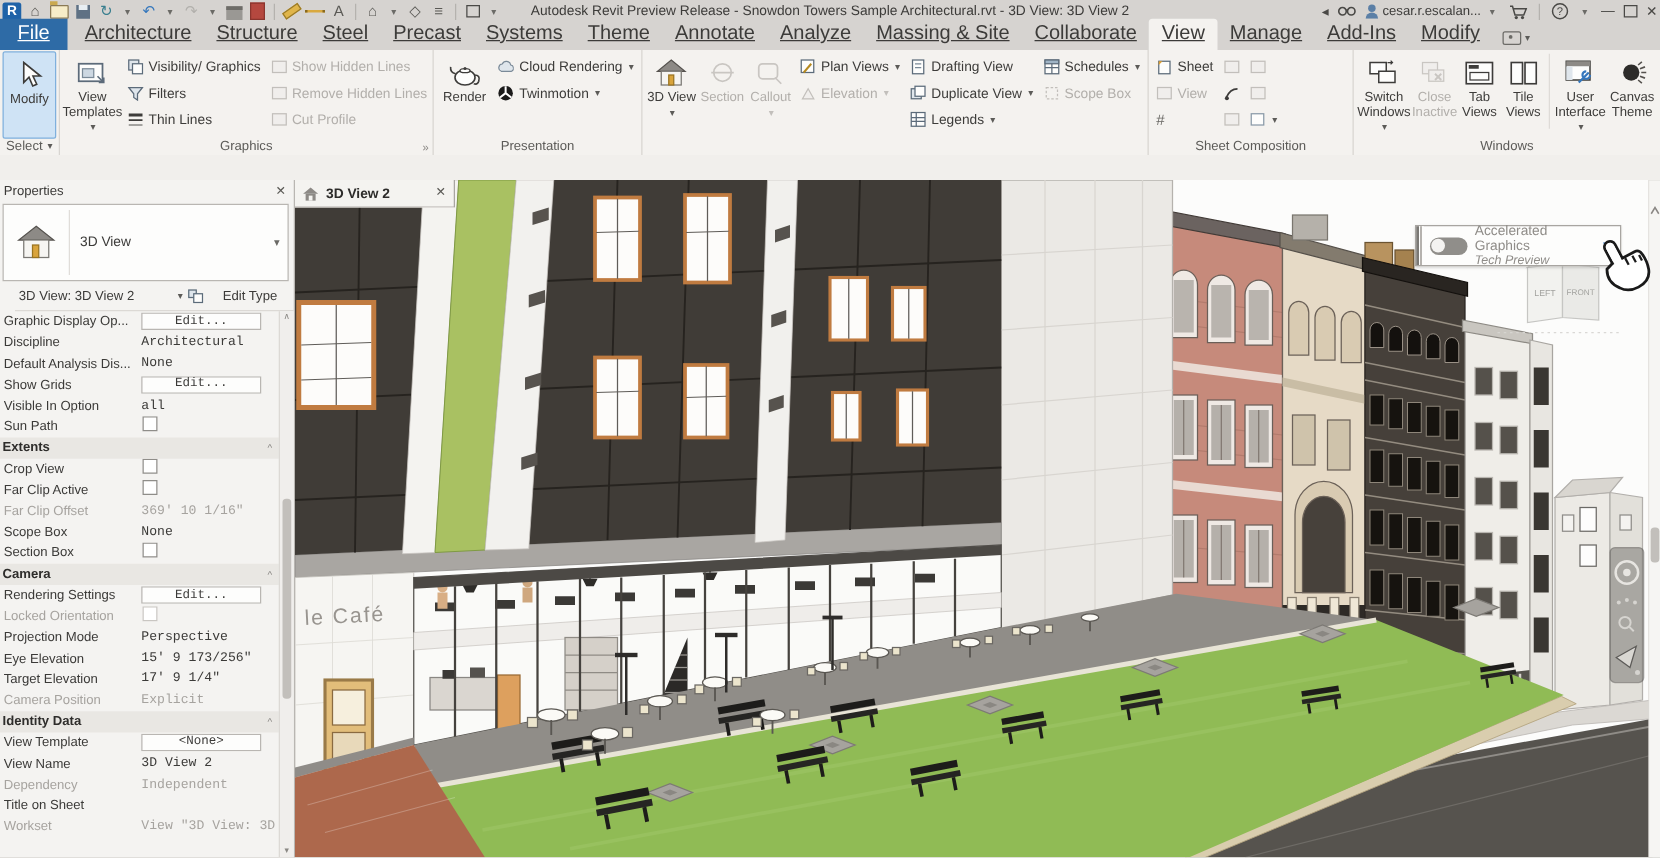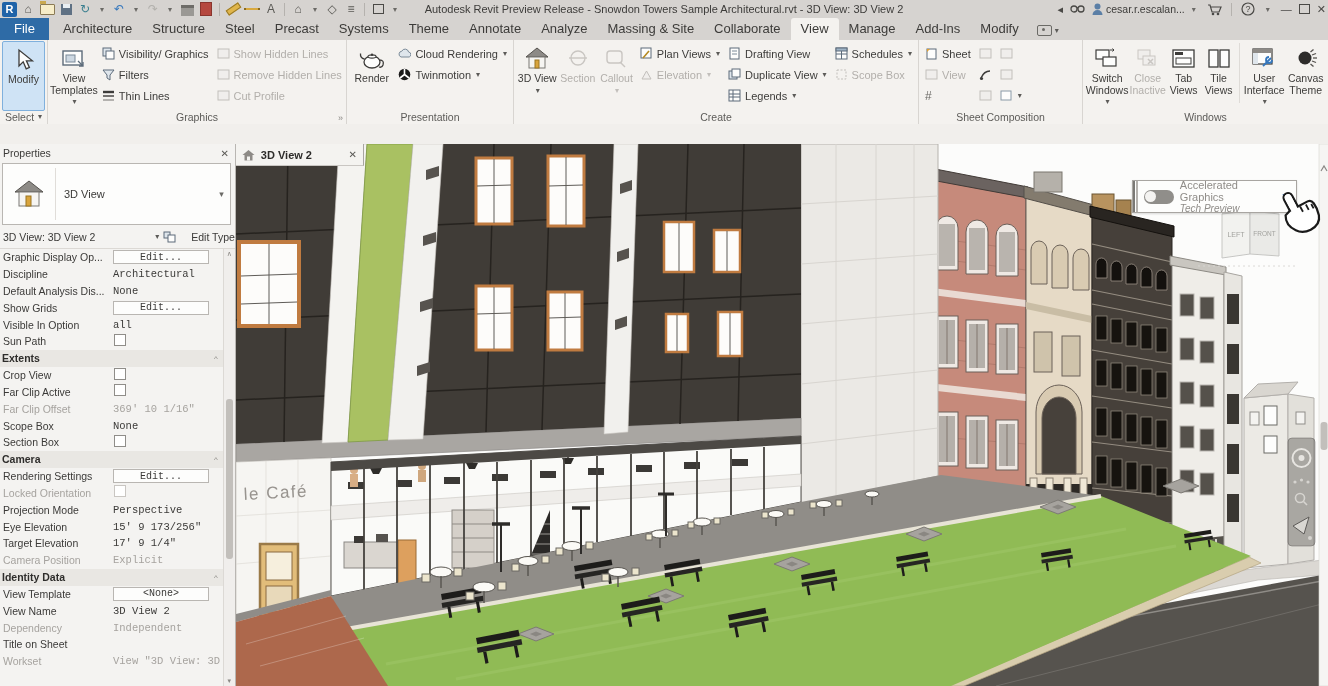--- a/index.html
+++ b/index.html
@@ -23,21 +23,21 @@
   .qsep{width:1px;height:13px;background:#b5b2ae;margin:0 2px;}
   .teal{color:#3a7f8f;} .blue{color:#3577bd;} .gray{color:#b2b0ac;}
   #tb-title{position:absolute;left:0;right:0;text-align:center;font-size:11px;color:#3c3b39;pointer-events:none;}
   #tb-right{position:absolute;right:2px;top:0;height:18px;display:flex;align-items:center;gap:7px;}
   #tb-right .wi{font-size:11px;color:#4a4946;}
   .winbox{width:9px;height:8px;border:1.3px solid #4a4946;display:inline-block;}
   .userchip{display:flex;align-items:center;gap:3px;font-size:10.5px;color:#3c3b39;}
 
   
   #tabsrow{position:absolute;left:0;top:18px;width:1328px;height:22px;background:#d6d3d0;display:flex;align-items:flex-end;}
-  .rtab{padding:3px 10px 4px;font-size:13px;color:#3c3b39;cursor:default;}
+  .rtab{padding:3px 10px 4px;font-size:16px;color:#3c3b39;cursor:default;text-decoration:underline;}
   .rtab.file{background:#2e6ba6;color:#fff;padding:3px 14px 4px;margin-right:4px;}
   .rtab.active{background:#f4f2ef;border-radius:3px 3px 0 0;}
   .rtab-extra{display:flex;align-items:center;gap:2px;margin-left:8px;padding-bottom:4px;color:#5a5955;}
   .camico{width:13px;height:9px;border:1.2px solid #6b6a66;border-radius:2px;position:relative;}
   .camico:before{content:"";position:absolute;left:4px;top:2px;width:3px;height:3px;background:#6b6a66;border-radius:50%;}
 
   
   #ribbon{position:absolute;left:0;top:40px;width:1328px;height:84px;background:#f4f2ef;border-bottom:1px solid #c9c6c2;display:flex;}
   .panel{height:84px;display:flex;flex-direction:column;border-right:1px solid #d8d5d1;position:relative;}
   .pbody{height:68px;display:flex;align-items:flex-start;padding:1px 2px 0;}
@@ -62,21 +62,21 @@
   #main{position:absolute;left:0;top:144px;width:1328px;height:542px;display:flex;justify-content:flex-end;}
 
   
   #props{width:235px;height:542px;background:#f4f3f1;border-right:1px solid #b9b6b2;position:relative;font-size:10.5px;}
   #props-header{height:18px;display:flex;align-items:center;justify-content:space-between;padding:0 6px 0 3px;color:#3b3a38;}
   #props-header .x{font-size:10px;color:#5a5955;}
   #type-sel{margin:1px 4px 0 2px;height:60px;border:1px solid #b9b6b2;background:#fdfdfc;display:flex;align-items:center;}
   #type-sel .tbox{width:52px;height:52px;border-right:1px solid #e0ddd9;display:flex;align-items:center;justify-content:center;}
   #type-sel .tname{flex:1;padding-left:8px;font-size:11px;}
   #type-sel .tdrop{padding-right:6px;color:#6b6a66;font-size:9px;}
-  #sel-row{height:23px;display:flex;align-items:center;padding:0 0 0 3px;gap:4px;border-bottom:1px solid #dcd9d5;}
+  #sel-row{height:23px;display:flex;align-items:center;padding:0 13px 0 3px;gap:4px;border-bottom:1px solid #dcd9d5;margin-left:12px;}
   #sel-row .sname{flex:1;font-size:10.5px;}
   #sel-row .etype{display:flex;align-items:center;gap:15px;}
   #prows{position:absolute;top:105px;left:0;right:11px;bottom:0;}
   .prow{display:grid;grid-template-columns:108px 1fr;height:16.8px;align-items:center;padding-left:3px;}
   .prow .lab{overflow:hidden;white-space:nowrap;color:#3b3a38;}
   .prow .val{overflow:hidden;white-space:nowrap;color:#3b3a38;padding-left:2px;font-family:Liberation Mono, monospace;}
   .prow.gray .lab,.prow.gray .val{color:#a6a39f;}
   .pbtn{height:14px;border:1px solid #b9b6b2;background:#fdfdfc;font-size:10px;color:#3b3a38;padding:0;width:96px;font-family:inherit;}
   .chk{width:10px;height:10px;border:1px solid #8f8d89;background:#fff;display:inline-block;margin-left:1px;}
   .gray .chk{border-color:#c9c6c2;}
@@ -413,23 +413,20 @@
               <span class="drop">▾</span>
             </div>
           <div class="small dis">
               <svg class="mini">
                 <rect x="2" y="2" width="9" height="9" fill="none" stroke="#c2bfbb" stroke-dasharray="2,1.5"></rect>
               </svg>
               <span>Scope Box</span>
             </div>
         </div>
       </div>
-      <div class="plabel">
-          <span>Create</span>
-        </div>
     </div>
 
     <div class="panel" style="width:166px">
       <div class="pbody">
         <div class="smallcol">
           <div class="small">
               <svg class="mini">
                 <rect x="2" y="2" width="9" height="10" fill="#fdfdfc" stroke="#5c6b7a"></rect>
                 <polygon points="2,2 5,2 2,5" fill="#e0a030"></polygon>
               </svg>

